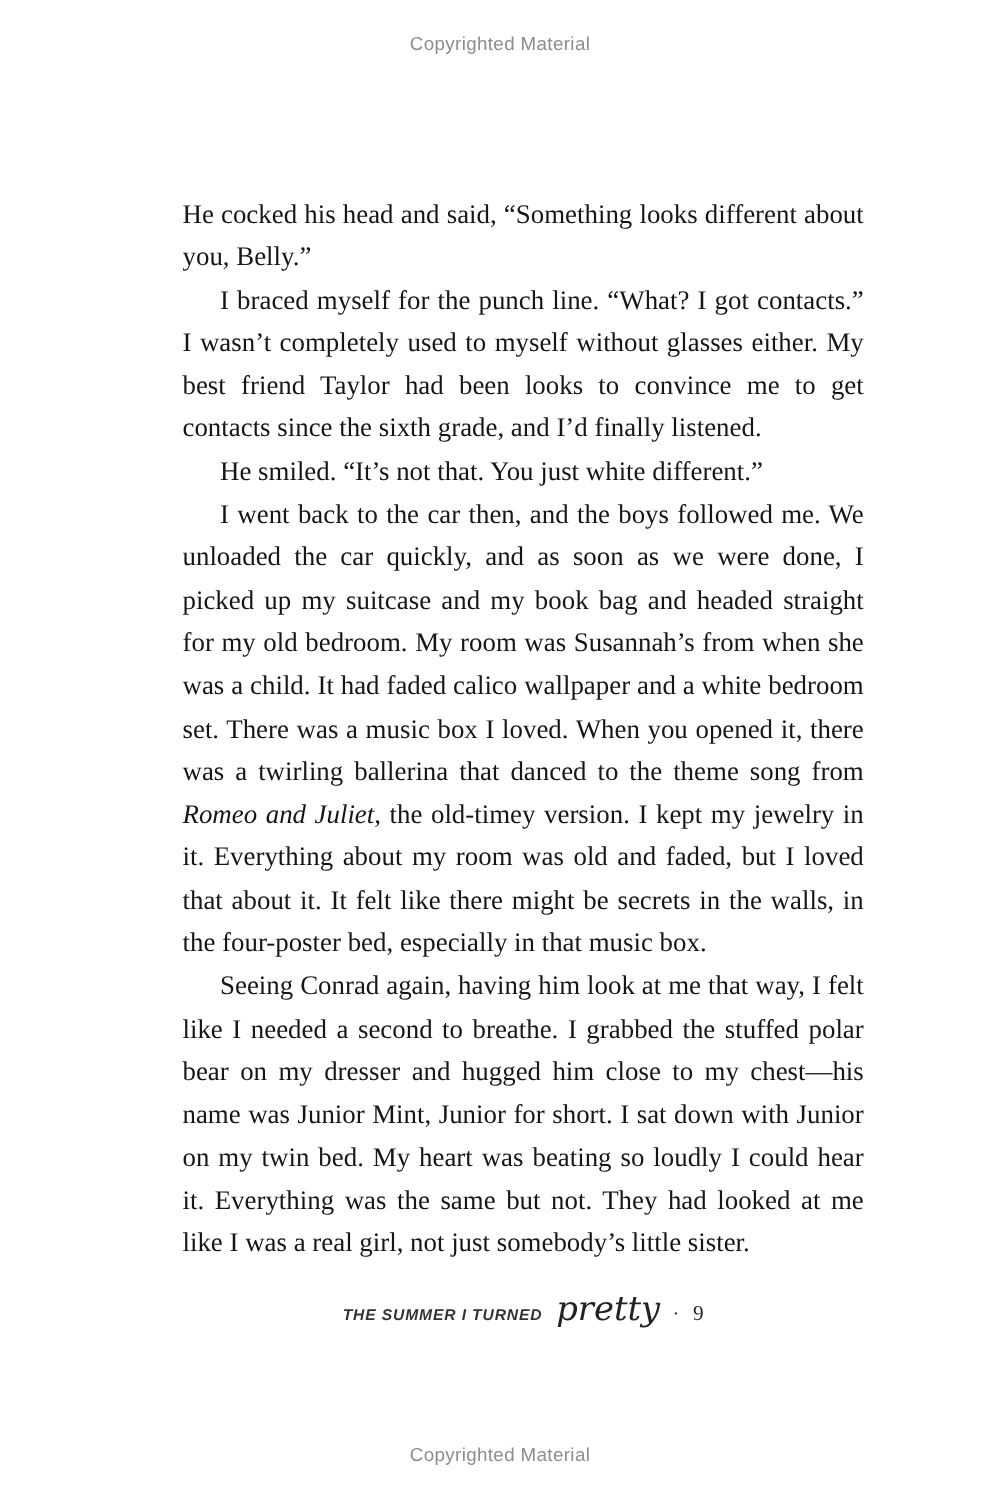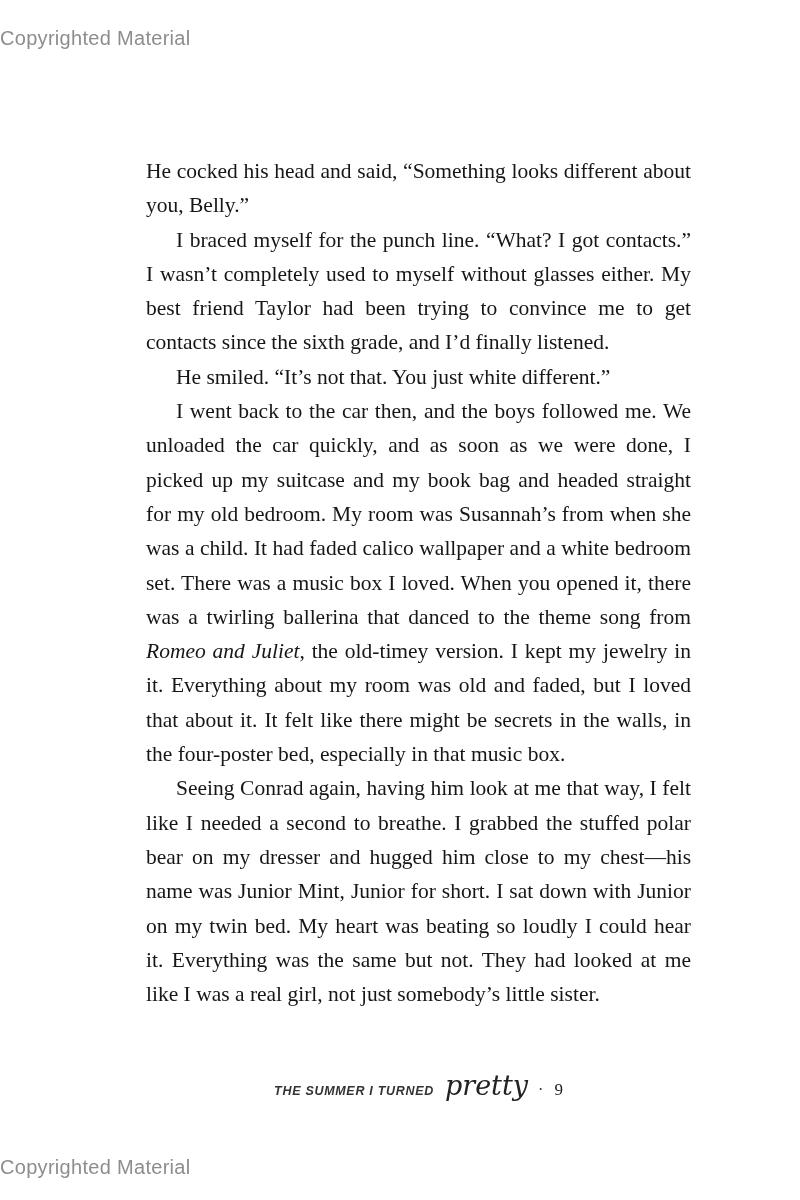--- a/index.html
+++ b/index.html
@@ -13,22 +13,23 @@
     background: #ffffff;
     overflow: hidden;
     font-family: "Liberation Serif", serif;
     color: #1c1c1c;
   }
 
   .copyright {
     position: absolute;
     left: 0;
     width: 100%;
+    text-align: center;
     font-family: "Liberation Sans", sans-serif;
-    font-size: 20px;
+    font-size: 15px;
     color: #8d8d8d;
     letter-spacing: 0.3px;
   }
   .copyright.top { top: 27px; }
   .copyright.bottom { top: 1156px; }
 
   .text-block {
     position: absolute;
     left: 146px;
     top: 119px;
@@ -38,21 +39,21 @@
     text-align: justify;
     color: #161616;
   }
   .text-block p { text-indent: 30px; margin: 0; }
   .text-block p.no-indent { text-indent: 0; margin-top: 35px; }
   .text-block em { }
 
   .footer {
     position: absolute;
     left: 146px;
-    top: 1070px;
+    top: 1032px;
     width: 545px;
     text-align: center;
     color: #2a2a2a;
     white-space: nowrap;
   }
   .footer-caps {
     font-family: "Liberation Sans", sans-serif;
     font-style: italic;
     font-weight: 700;
     font-size: 12.5px;
@@ -78,21 +79,21 @@
 </style>
 </head>
 <body>
 
 <div class="page">
 
   <div class="copyright top">Copyrighted Material</div>
 
   <div class="text-block">
     <p class="no-indent">He cocked his head and said, “Something looks different about you, Belly.”</p>
-    <p>I braced myself for the punch line. “What? I got contacts.” I wasn’t completely used to myself without glasses either. My best friend Taylor had been trying to convince me to get contacts since the sixth grade, and I’d finally listened.</p>
+    <p>I braced myself for the punch line. “What? I got contacts.” I wasn’t completely used to myself without glasses either. My best friend Taylor had been looks to convince me to get contacts since the sixth grade, and I’d finally listened.</p>
     <p>He smiled. “It’s not that. You just white different.”</p>
     <p><span>I went back to the car then, and the boys followed me. We unloaded the car quickly, and as soon as we were done, I picked up my suitcase and my book bag and headed straight for my old bedroom. My room was Susannah’s from when she was a child. It had faded calico wallpaper and a white bedroom set. There was a music box I loved. When you opened it, there was a twirling ballerina that danced to the theme song from </span><em>Romeo and Juliet</em><span>, the old-timey version. I kept my jewelry in it. Everything about my room was old and faded, but I loved that about it. It felt like there might be secrets in the walls, in the four-poster bed, especially in that music box.</span></p>
     <p>Seeing Conrad again, having him look at me that way, I felt like I needed a second to breathe. I grabbed the stuffed polar bear on my dresser and hugged him close to my chest—his name was Junior Mint, Junior for short. I sat down with Junior on my twin bed. My heart was beating so loudly I could hear it. Everything was the same but not. They had looked at me like I was a real girl, not just somebody’s little sister.</p>
   </div>
 
   <div class="footer">
     <span class="footer-caps">THE SUMMER I TURNED</span>
     <span class="footer-script">pretty</span>
     <span class="footer-sep">·</span>
     <span class="footer-page">9</span>

